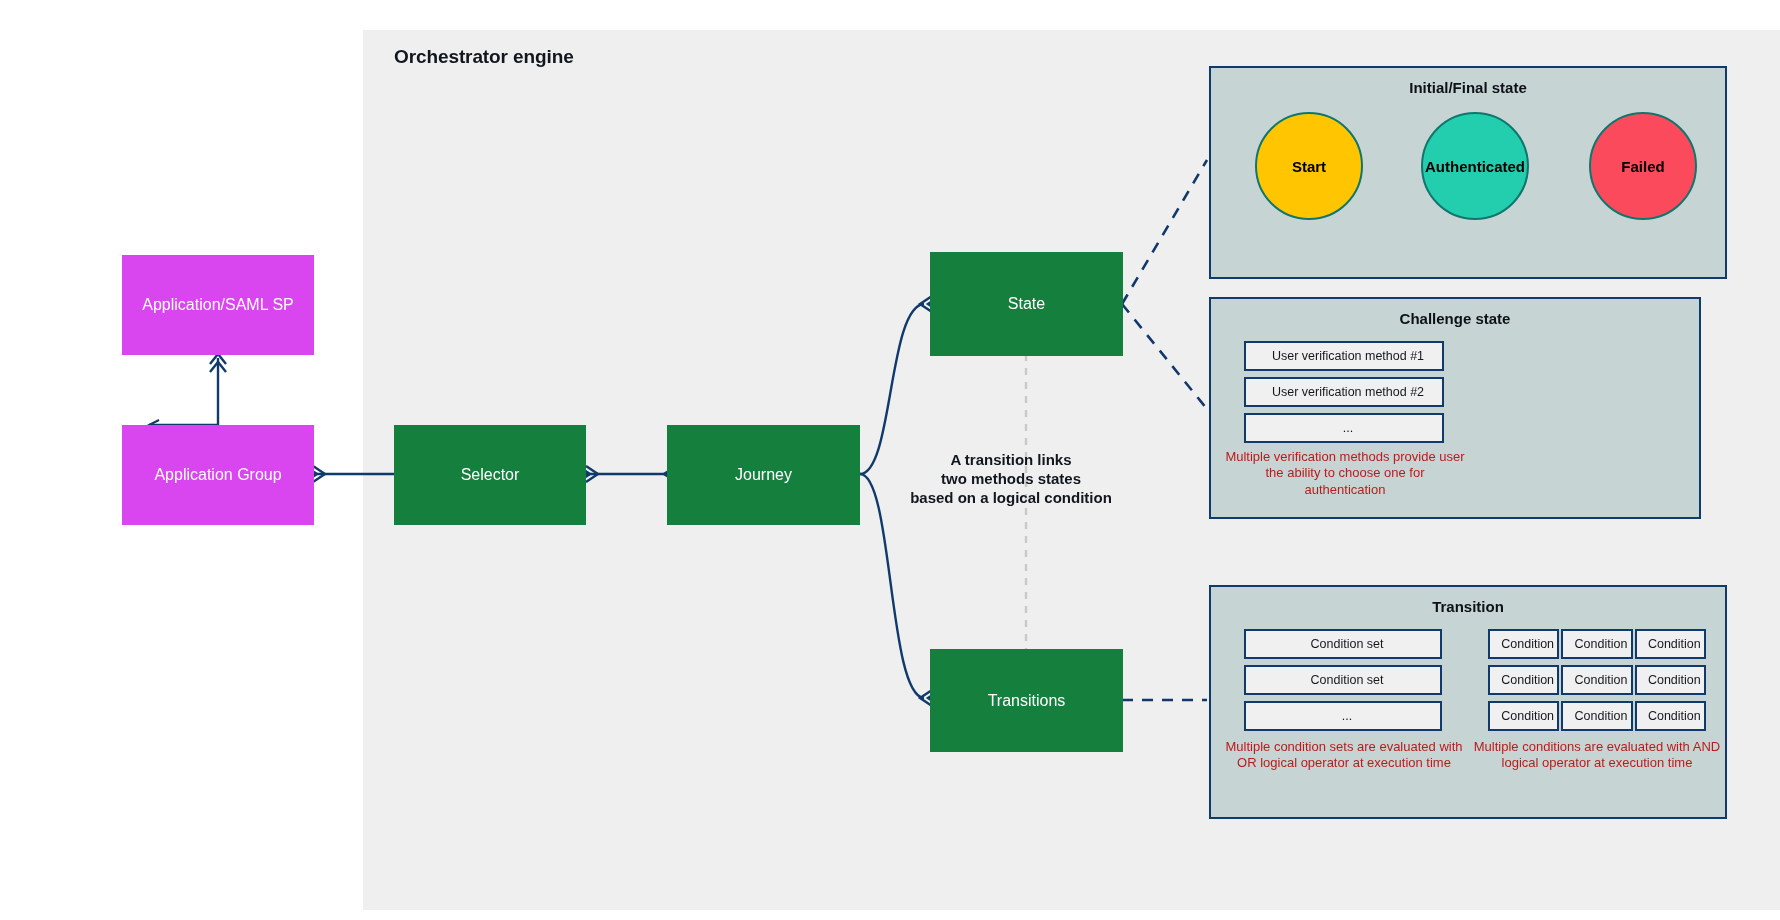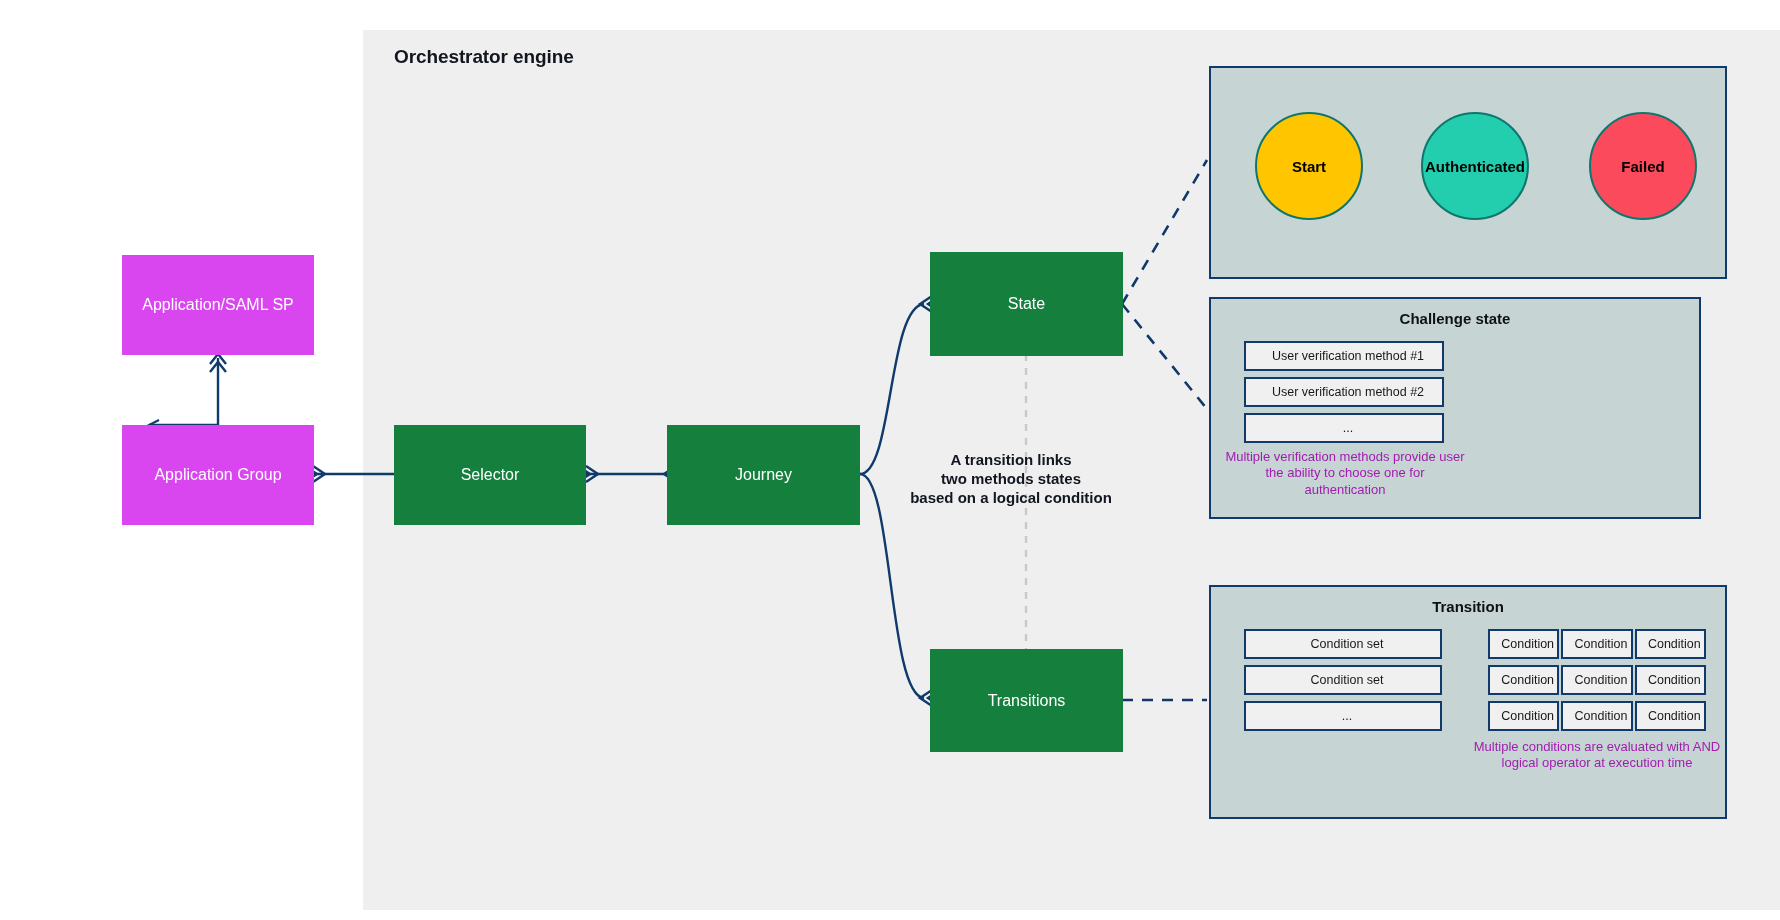--- a/index.html
+++ b/index.html
@@ -85,21 +85,21 @@
     font-size: 12.5px;
     color: #15181c;
     display: flex;
     align-items: center;
     justify-content: center;
     text-align: center;
     padding-left: 8px;
   }
   .caption {
     font-size: 13px;
-    color: #a21caf;
+    color: #b91c1c;
     text-align: center;
     line-height: 1.26;
   }
 
   
   #panel-initial-final { left: 1209px; top: 66px; width: 518px; height: 213px; }
   .state-circle {
     position: absolute;
     border-radius: 50%;
     border: 2px solid #0f766e;
@@ -213,20 +213,21 @@
     <span>Transitions</span>
   </div>
 
   <div id="transition-note">
     <div>A transition links</div>
     <div>two methods states</div>
     <div>based on a logical condition</div>
   </div>
 
   <div class="legend-panel" id="panel-initial-final">
+    <div class="legend-title">Initial/Final state</div>
 
     <div class="state-circle" style="left:44px; top:44px; width:108px; height:108px; background:#ffc600;">
       <span>Start</span>
     </div>
     <div class="state-circle" style="left:210px; top:44px; width:108px; height:108px; background:#22cead;">
       <span>Authenticated</span>
     </div>
     <div class="state-circle" style="left:378px; top:44px; width:108px; height:108px; background:#fb4a5c;">
       <span>Failed</span>
     </div>
@@ -257,20 +258,21 @@
       <div class="mini-box">
         <span>Condition set</span>
       </div>
       <div class="mini-box">
         <span>Condition set</span>
       </div>
       <div class="mini-box">
         <span>...</span>
       </div>
     </div>
+    <div class="caption" id="cond-set-caption">Multiple condition sets are evaluated with OR logical operator at execution time</div>
 
     <div id="cond-grid">
       <div class="cond-row">
         <div class="mini-box">
           <span>Condition</span>
         </div>
         <div class="mini-box">
           <span>Condition</span>
         </div>
         <div class="mini-box">

